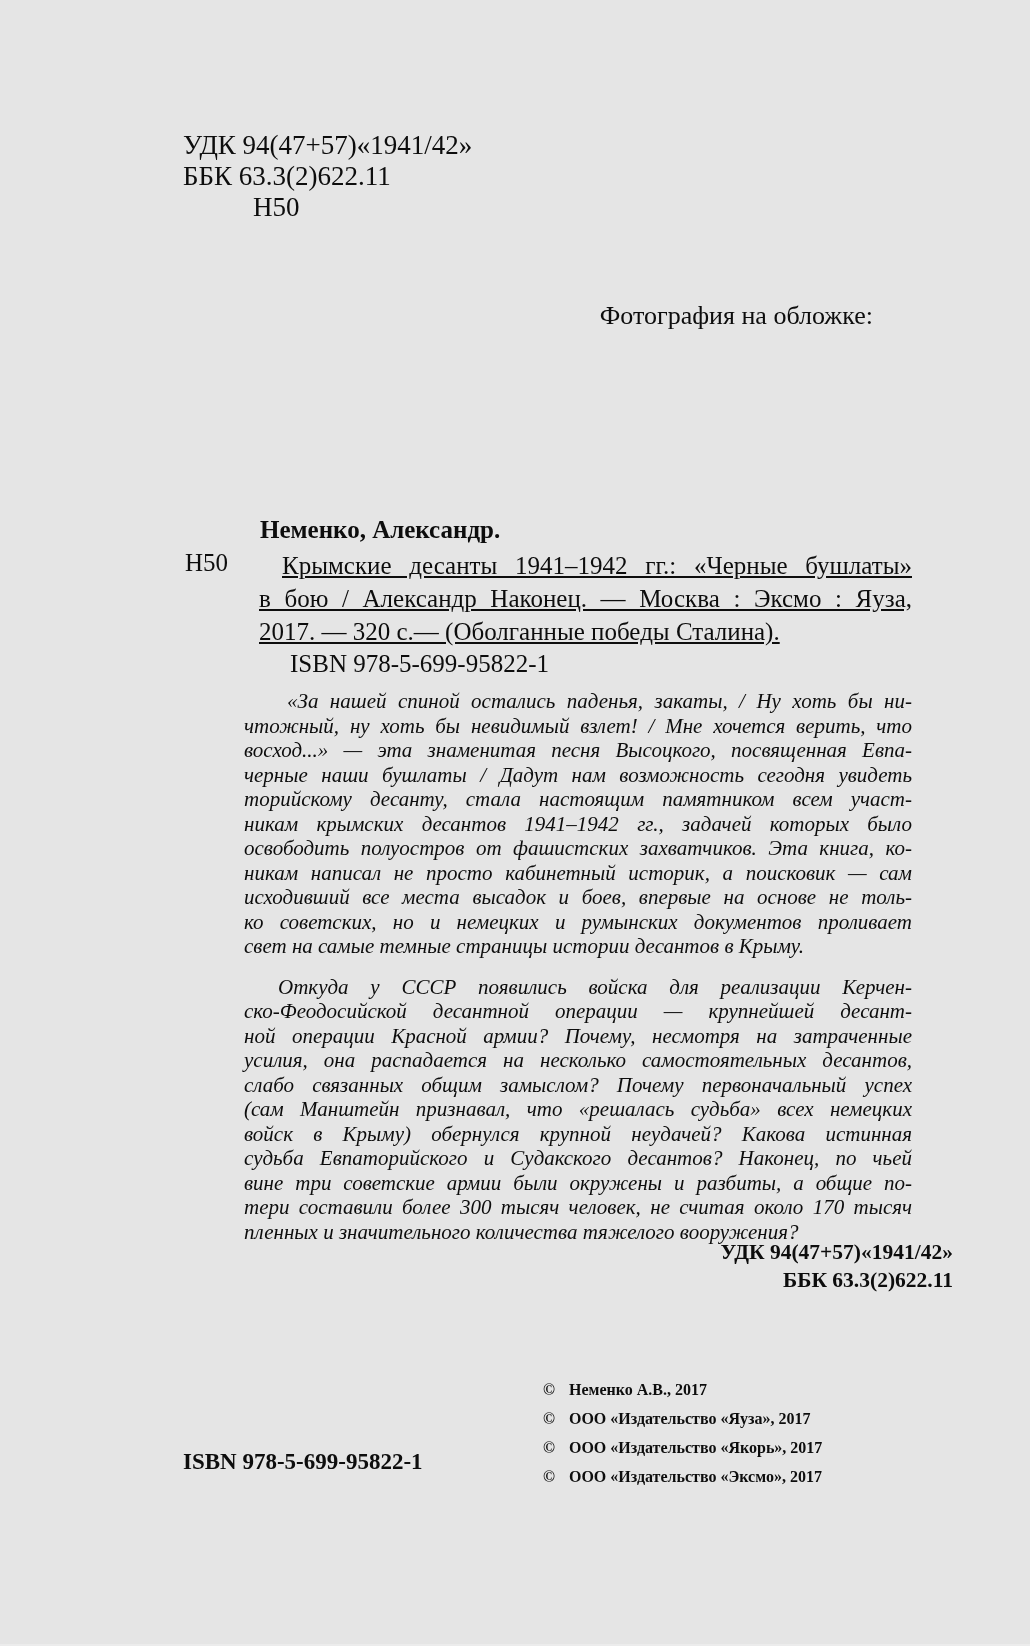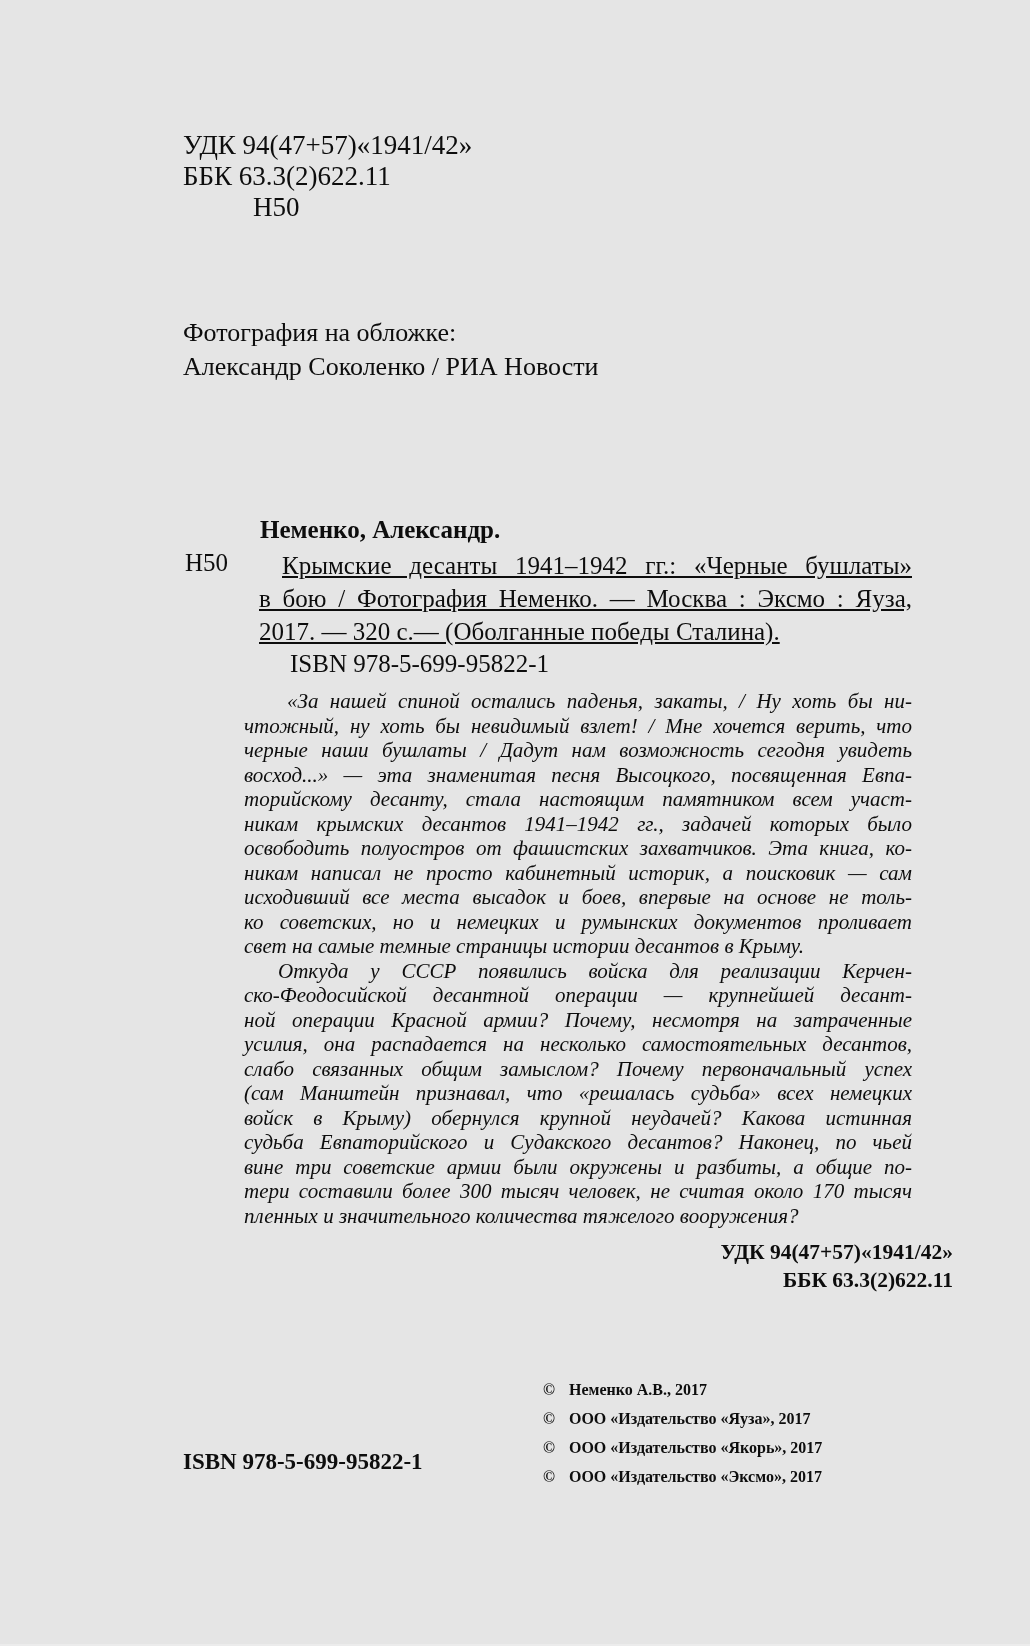--- a/index.html
+++ b/index.html
@@ -22,23 +22,23 @@
     font-size: 27px;
     line-height: 31px;
     white-space: nowrap;
   }
   .top-codes .code-indent { margin-left: 70px; }
 
   
   .photo-credit {
     position: absolute;
     left: 183px;
-    top: 316px;
+    top: 299px;
     width: 690px;
-    text-align: left;
+    text-align: right;
     font-size: 26px;
     line-height: 34px;
   }
 
   
   .catalog-author {
     position: absolute;
     left: 260px;
     top: 516px;
     font-size: 25px;
@@ -77,21 +77,21 @@
     position: absolute;
     left: 244px;
     top: 689px;
     width: 668px;
     font-size: 21px;
     line-height: 24.5px;
     font-style: italic;
   }
   .ann-line { text-align: justify; text-align-last: justify; }
   .ann-line.p1-first { padding-left: 43px; }
-  .ann-line.p2-first { padding-left: 34px; }
+  .ann-line.p2-first { padding-left: 34px; margin-top: 16px; }
   .ann-line.p-last { text-align-last: left; }
 
   
   .footer-codes {
     position: absolute;
     right: 118px;
     top: 1238px;
     text-align: right;
     font-size: 21.5px;
     font-weight: bold;
@@ -134,39 +134,38 @@
 <div class="page">
 
   <div class="top-codes">
     <div>УДК 94(47+57)«1941/42»</div>
     <div>ББК 63.3(2)622.11</div>
     <div class="code-indent">Н50</div>
   </div>
 
   <div class="photo-credit">
     <div>Фотография на обложке:</div>
-    <div>Александр Соколенко / РИА Новости</div>
   </div>
 
   <div class="catalog-author">Неменко, Александр.</div>
   <div class="catalog-code">Н50</div>
 
   <div class="catalog-lines">
     <div class="cat-line first">Крымские десанты 1941–1942 гг.: «Черные бушлаты»</div>
-    <div class="cat-line">в бою / Фотография Неменко. — Москва : Эксмо : Яуза,</div>
+    <div class="cat-line">в бою / Александр Наконец. — Москва : Эксмо : Яуза,</div>
     <div class="cat-line last">2017. — 320 с.— (Оболганные победы Сталина).</div>
   </div>
 
   <div class="catalog-isbn">ISBN 978-5-699-95822-1</div>
 
   <div class="annotation">
     <div class="ann-line p1-first">«За нашей спиной остались паденья, закаты, / Ну хоть бы ни-</div>
     <div class="ann-line">чтожный, ну хоть бы невидимый взлет! / Мне хочется верить, что</div>
+    <div class="ann-line">восход...» — эта знаменитая песня Высоцкого, посвященная Евпа-</div>
     <div class="ann-line">черные наши бушлаты / Дадут нам возможность сегодня увидеть</div>
-    <div class="ann-line">восход...» — эта знаменитая песня Высоцкого, посвященная Евпа-</div>
     <div class="ann-line">торийскому десанту, стала настоящим памятником всем участ-</div>
     <div class="ann-line">никам крымских десантов 1941–1942 гг., задачей которых было</div>
     <div class="ann-line">освободить полуостров от фашистских захватчиков. Эта книга, ко-</div>
     <div class="ann-line">никам написал не просто кабинетный историк, а поисковик — сам</div>
     <div class="ann-line">исходивший все места высадок и боев, впервые на основе не толь-</div>
     <div class="ann-line">ко советских, но и немецких и румынских документов проливает</div>
     <div class="ann-line p-last">свет на самые темные страницы истории десантов в Крыму.</div>
     <div class="ann-line p2-first">Откуда у СССР появились войска для реализации Керчен-</div>
     <div class="ann-line">ско-Феодосийской десантной операции — крупнейшей десант-</div>
     <div class="ann-line">ной операции Красной армии? Почему, несмотря на затраченные</div>

